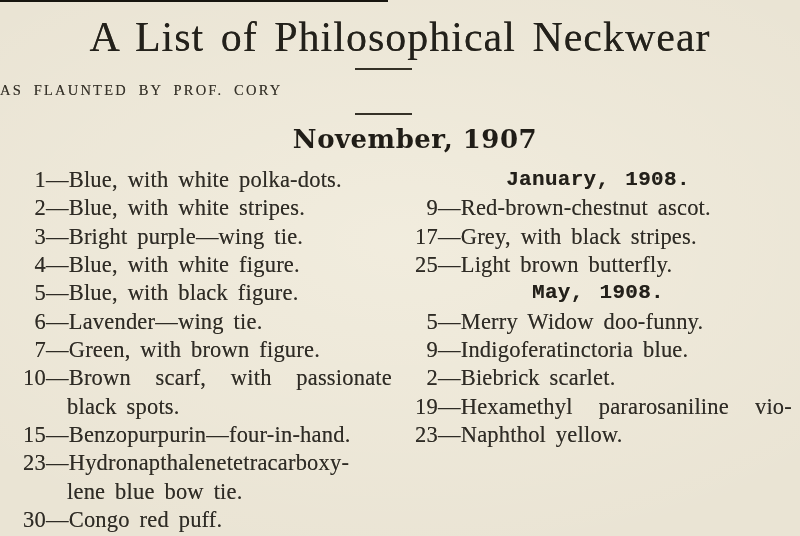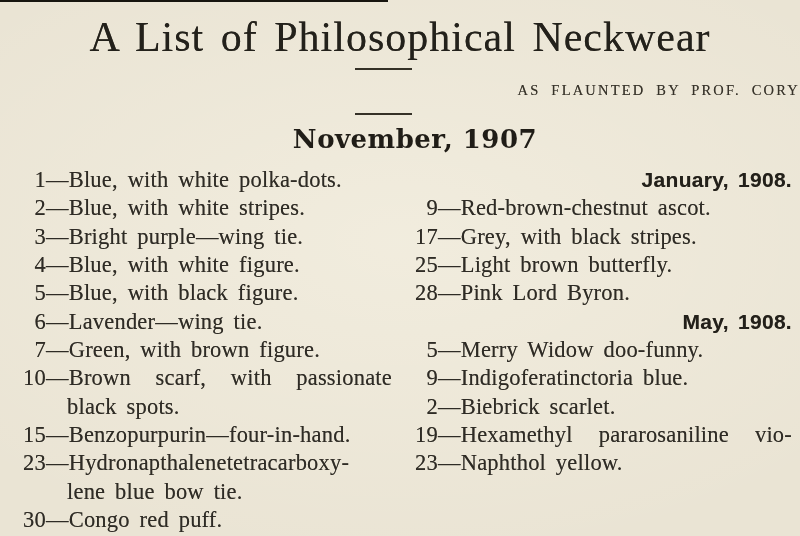--- a/index.html
+++ b/index.html
@@ -23,21 +23,21 @@
     text-align:center;font-weight:normal;
     font-size:42px;letter-spacing:1px;word-spacing:5px;
     color:#23211b;text-shadow:0 0 0.6px rgba(35,30,20,0.7);
   }
   .rule{
     position:absolute;left:355px;width:57px;height:2px;background:#353127;
   }
   .r1{top:68px;}
   .r2{top:113px;}
   .subtitle{
-    position:absolute;top:82px;left:0;right:0;text-align:right;
+    position:absolute;top:82px;left:0;right:0;text-align:left;
     font-size:14.5px;letter-spacing:2.2px;word-spacing:5px;color:#37332a;
     text-shadow:0 0 0.5px rgba(40,35,25,0.55);
   }
   .date-heading{
     position:absolute;top:124px;left:0;right:0;text-align:center;
     font-family:"DejaVu Serif", serif;font-weight:bold;
     font-size:26px;letter-spacing:0.5px;color:#201d17;padding-left:30px;
   }
   .cols{
     position:absolute;top:166px;left:0;right:0;bottom:0;
@@ -48,22 +48,22 @@
   }
   .col{flex:none;}
   .col.left{width:380px;margin-left:12px;}
   .col.right{width:388px;margin-left:12px;}
   .item{display:flex;}
   .num{width:34px;flex:none;text-align:right;}
   .txt{flex:1;min-width:0;}
   .ln.cont{margin-left:21px;}
   .ln.just{text-align:justify;text-align-last:justify;}
   .sec-head{
-    text-align:right;
-    font-family:Liberation Sans, sans-serif;font-weight:bold;
+    text-align:center;
+    font-family:Liberation Mono, monospace;font-weight:bold;
     font-size:21px;letter-spacing:0.3px;word-spacing:3px;color:#23201a;
   }
 </style>
 </head>
 <body>
 
 <div class="page">
   <div class="artifact"></div>
   <h1 class="title">A List of Philosophical Neckwear</h1>
   <div class="rule r1"></div>
@@ -154,26 +154,20 @@
           <span class="txt">
             <div class="ln">—Grey, with black stripes.</div>
           </span>
         </div>
         <div class="item">
           <span class="num">25</span>
           <span class="txt">
             <div class="ln">—Light brown butterfly.</div>
           </span>
         </div>
-        <div class="item">
-          <span class="num">28</span>
-          <span class="txt">
-            <div class="ln">—Pink Lord Byron.</div>
-          </span>
-        </div>
         <div class="sec-head">May, 1908.</div>
         <div class="item">
           <span class="num">5</span>
           <span class="txt">
             <div class="ln">—Merry Widow doo-funny.</div>
           </span>
         </div>
         <div class="item">
           <span class="num">9</span>
           <span class="txt">

